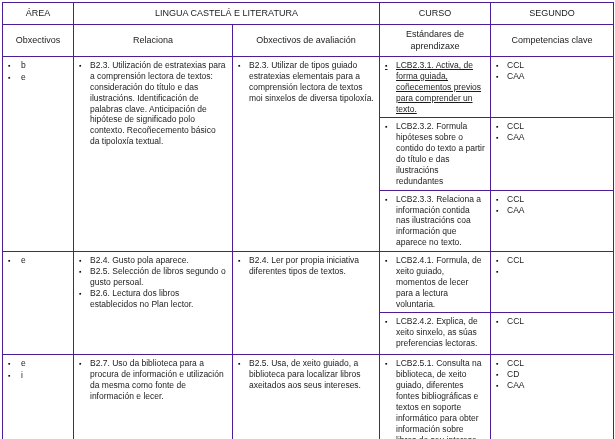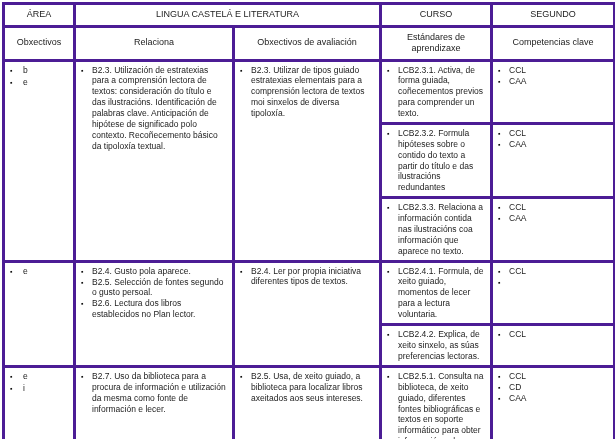--- a/index.html
+++ b/index.html
@@ -11,21 +11,21 @@
     color: #1c1c1c;
   }
   .page { padding: 2px; }
   table.curriculum {
     border-collapse: collapse;
     table-layout: fixed;
     width: 611px;
     box-shadow: 0 2px 0 #b8b8b8;
   }
   th, td {
-    border: 3px solid #4c1d95;
+    border: 1px solid #4c1d95;
     padding: 3px 5px;
     vertical-align: top;
     font-size: 8.5px;
     line-height: 1.28;
     font-weight: normal;
     overflow: hidden;
   }
   thead th {
     text-align: center;
     vertical-align: middle;
@@ -91,21 +91,21 @@
               <span class="blt">▪</span>
               <span class="txt">B2.3. Utilización de estratexias para a comprensión lectora de textos: consideración do título e das ilustracións. Identificación de palabras clave. Anticipación de hipótese de significado polo contexto. Recoñecemento básico da tipoloxía textual.</span>
             </div>
           </td>
           <td rowspan="3">
             <div class="li">
               <span class="blt">▪</span>
               <span class="txt">B2.3. Utilizar de tipos guiado estratexias elementais para a comprensión lectora de textos moi sinxelos de diversa tipoloxía.</span>
             </div>
           </td>
-          <td style="height: 43px;">
+          <td style="height: 43px; text-decoration: underline;">
             <div class="li">
               <span class="blt">▪</span>
               <span class="txt">LCB2.3.1. Activa, de forma guiada, coñecementos previos para comprender un texto.</span>
             </div>
           </td>
           <td>
             <div class="li">
               <span class="blt">▪</span>
               <span class="txt">CCL</span>
             </div>
@@ -158,21 +158,21 @@
               <span class="txt">e</span>
             </div>
           </td>
           <td rowspan="2">
             <div class="li">
               <span class="blt">▪</span>
               <span class="txt">B2.4. Gusto pola aparece.</span>
             </div>
             <div class="li">
               <span class="blt">▪</span>
-              <span class="txt">B2.5. Selección de fontes segundo o gusto persoal.</span>
+              <span class="txt">B2.5. Selección de libros segundo o gusto persoal.</span>
             </div>
             <div class="li">
               <span class="blt">▪</span>
               <span class="txt">B2.6. Lectura dos libros establecidos no Plan lector.</span>
             </div>
           </td>
           <td rowspan="2">
             <div class="li">
               <span class="blt">▪</span>
               <span class="txt">B2.4. Ler por propia iniciativa diferentes tipos de textos.</span>

